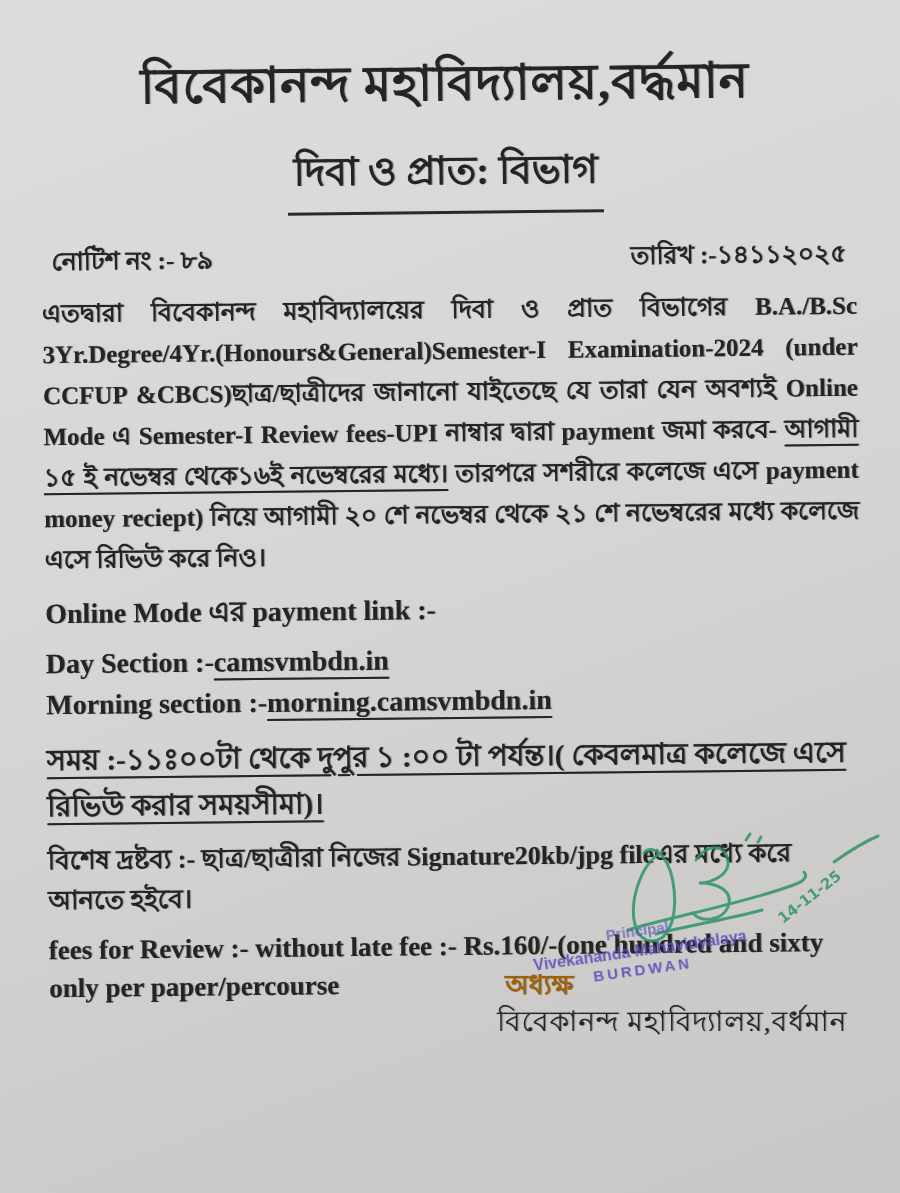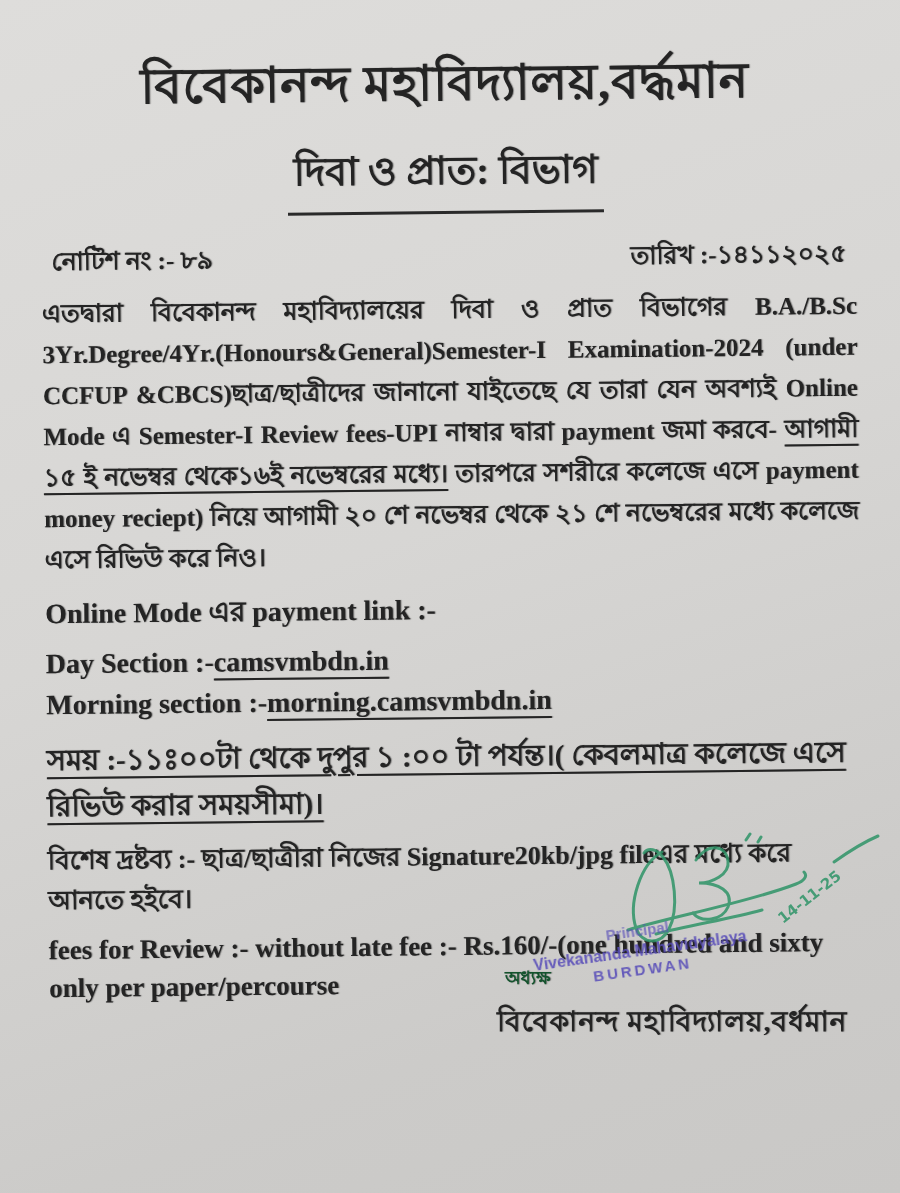--- a/index.html
+++ b/index.html
@@ -43,22 +43,22 @@
     position:absolute; left:500px; top:922px; width:280px;
     transform:rotate(-8deg);
     color:rgba(88,76,184,0.88); text-align:center;
     font-family:"Liberation Sans", sans-serif; font-weight:bold;
     filter:blur(0.6px); line-height:1.25;
   }
   .stamp .l1 { font-size:15px; opacity:0.75; }
   .stamp .l2 { font-size:16px; }
   .stamp .l3 { font-size:15px; letter-spacing:3px; }
 
-  .designation { position:absolute; left:505px; top:964px; font-size:18px; font-weight:bold; color:#14532d; }
-  .institution { position:absolute; left:497px; top:1000px; font-size:28px; font-weight:bold; color:#242424; letter-spacing:1px; }
+  .designation { position:absolute; left:505px; top:964px; font-size:27px; font-weight:bold; color:#a16207; }
+  .institution { position:absolute; left:497px; top:1000px; font-size:28px; font-weight:normal; color:#242424; letter-spacing:1px; }
 </style>
 </head>
 <body>
 
 <div class="page ghost">
 
   <div class="title">বিবেকানন্দ মহাবিদ্যালয়,বর্দ্ধমান</div>
 
   <div class="subtitle">
     <span class="ul-wrap">দিবা ও প্রাত: বিভাগ</span>

